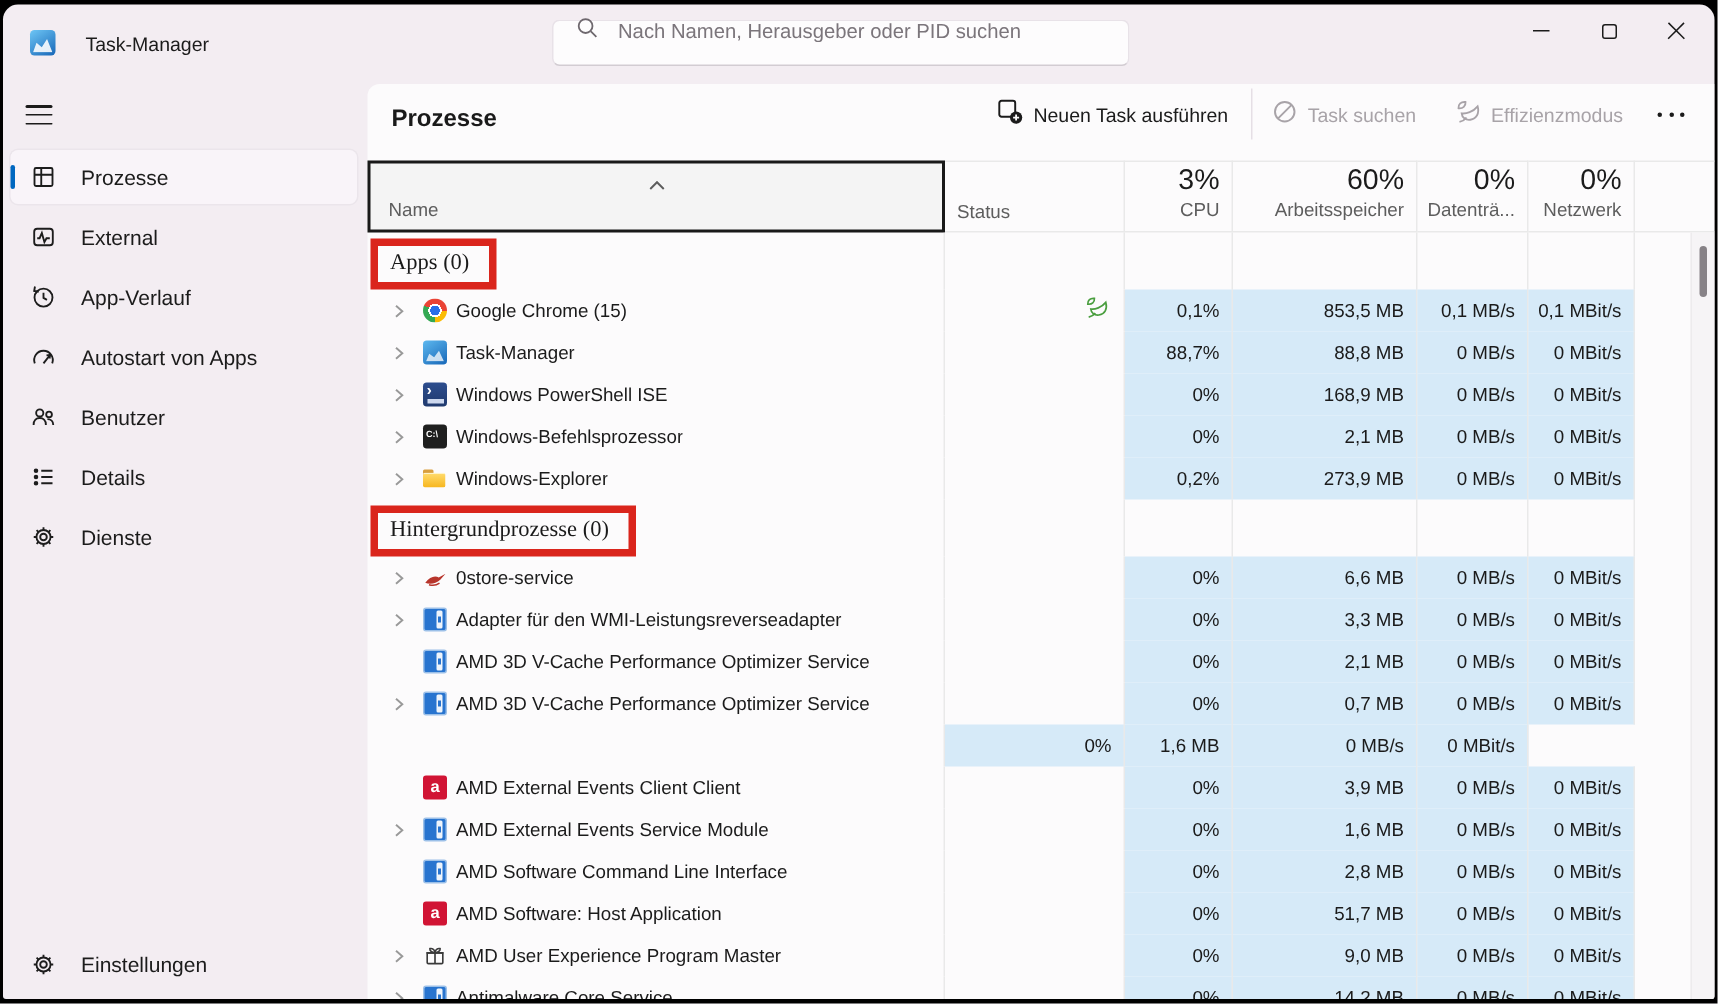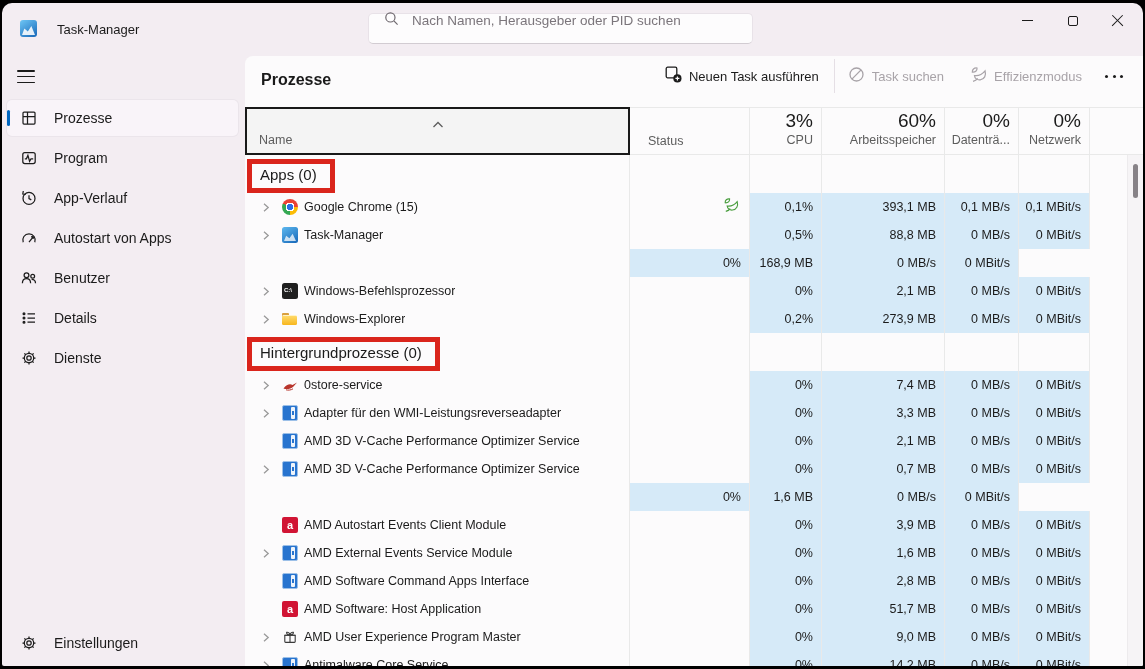--- a/index.html
+++ b/index.html
@@ -42,39 +42,39 @@
 .tb-btn.eff{margin-left:26px;}
 .tb-dots{margin-left:20px;display:flex;gap:4.5px;padding:0 3px;}
 .tb-dots i{width:3px;height:3px;border-radius:50%;background:#1b1b1b;}
 
 .thead{position:absolute;left:0;top:51px;right:0;height:48px;display:grid;grid-template-columns:385px 120px 72px 123px 74px 71px 1fr;}
 .th{position:relative;border-right:1px solid #e9e9e9;border-top:1px solid #e9e9e9;border-bottom:1px solid #e9e9e9;}
 .th.gutter{border-right:none;}
 .th-name{border:2px solid #191919;background:#f4f4f4;}
 .sort-chevron{position:absolute;left:50%;top:5px;transform:translateX(-50%);}
 .th .label{position:absolute;left:12px;bottom:6px;font-size:12.5px;color:#5d5d5d;}
-.th-status .label{left:18px;}
+.th-status .label{left:8px;}
 .th-val{display:flex;flex-direction:column;justify-content:flex-end;align-items:flex-end;padding:0 8px 5px 0;}
 .th-val .pct{font-size:19px;color:#1b1b1b;line-height:22px;}
 .th-val .lbl{font-size:12.5px;color:#5d5d5d;line-height:17px;}
 
 .rows{position:absolute;left:0;top:99px;right:0;bottom:0;overflow:hidden;}
 .prow{display:grid;grid-template-columns:385px 120px 72px 123px 74px 71px 1fr;height:28px;}
 .prow.grow{height:38px;}
 .cell{border-right:1px solid #e9e9e9;position:relative;display:flex;align-items:center;min-width:0;}
 .cell.gutter{border-right:none;}
 .name-cell{padding-left:17px;}
 .chev{width:8px;margin-right:12px;flex:none;display:flex;}
 .chev-sp{width:8px;margin-right:12px;flex:none;}
 .pic{width:16px;height:16px;margin-right:6px;flex:none;position:relative;}
 .name-text{font-size:12.5px;color:#1b1b1b;white-space:nowrap;overflow:hidden;}
 .val-cell{justify-content:flex-end;padding-right:8px;font-size:12.5px;color:#1b1b1b;}
 .val-cell.blue{background:#d6eaf8;}
 .status-cell{justify-content:flex-end;padding-right:10px;}
-.group-name{padding-left:15px;}
+.group-name{padding-left:15px;font-family:Liberation Serif, serif;}
 .group-label{font-size:15px;color:#1a1a1a;white-space:nowrap;}
 .red-box{border:5px solid #da251c;padding:2px 13px 4px 8px;margin-left:-13px;margin-top:4px;display:inline-block;}
 
 .scroll-track{position:absolute;right:0;top:99px;bottom:0;width:16px;background:#f6f4f6;border-left:1px solid #edebed;}
 .scroll-thumb{position:absolute;right:5px;top:9px;width:5px;height:34px;border-radius:3px;background:#878287;}
 
 .ic-chrome{border-radius:50%;background:radial-gradient(circle,#2a6fe8 0 28%,#fff 28% 40%,rgba(0,0,0,0) 40%),conic-gradient(from -65deg,#ea4335 0 155deg,#fbbc05 155deg 245deg,#34a853 245deg 360deg);}
 .ic-tm{background:linear-gradient(145deg,#5db8ef,#1767b8);border-radius:2.5px;}
 .ic-tm::after{content:"";position:absolute;left:2px;right:2px;bottom:2px;top:6px;background:rgba(255,255,255,.75);clip-path:polygon(0 100%,18% 35%,45% 65%,72% 10%,100% 100%);}
 .ic-ps{background:linear-gradient(#2d4d8e,#203a6e);border-radius:2.5px;}
@@ -132,21 +132,21 @@
           </span>
           <span>Prozesse</span>
         </div>
         <div class="nav-item">
           <span class="nav-ic">
             <svg width="18" height="18" viewBox="0 0 18 18" fill="none" stroke="#1d1d1d" stroke-width="1.25">
               <rect x="2.8" y="3.5" width="12.4" height="11" rx="2"></rect>
               <polyline points="4.8,9.8 6.4,9.8 7.9,6.4 9.6,12.4 11,9.8 13.2,9.8"></polyline>
             </svg>
           </span>
-          <span>Program</span>
+          <span>External</span>
         </div>
         <div class="nav-item">
           <span class="nav-ic">
             <svg width="18" height="18" viewBox="0 0 18 18" fill="none" stroke="#1d1d1d" stroke-width="1.25">
               <circle cx="9" cy="9.4" r="6"></circle>
               <path d="M3.3 2.0 L2.8 5.0 L5.8 5.5"></path>
               <path d="M9 6.2 V9.6 L11.3 10.9"></path>
             </svg>
           </span>
           <span>App-Verlauf</span>
@@ -289,43 +289,52 @@
             <span class="name-text">Google Chrome (15)</span>
           </div>
           <div class="cell status-cell">
             <span><svg width="16" height="16" viewBox="0 0 16 16" fill="none" stroke="#4a9e3f" stroke-width="1.15">
                 <path d="M2.2 5.8 C2.0 3.2 3.8 1.6 6.6 1.9 C6.8 4.5 5.0 6.1 2.2 5.8 Z"></path>
                 <path d="M14.2 4.6 C15.4 9.0 13.6 12.4 9.6 13.0 C6.6 13.4 4.4 11.6 4.2 9.0 C7.0 9.4 11.4 8.0 14.2 4.6 Z"></path>
                 <path d="M2.8 14.4 C4.8 13.9 6.2 13 7.2 11.6"></path>
               </svg></span>
           </div>
           <div class="cell val-cell blue">0,1%</div>
-          <div class="cell val-cell blue">393,1 MB</div>
+          <div class="cell val-cell blue">853,5 MB</div>
           <div class="cell val-cell blue">0,1 MB/s</div>
           <div class="cell val-cell blue">0,1 MBit/s</div>
           <div class="cell gutter"></div>
         </div>
         <div class="prow">
           <div class="cell name-cell">
             <span class="chev">
               <svg width="8" height="11" viewBox="0 0 8 11" fill="none" stroke="#999" stroke-width="1.3">
                 <path d="M2 1.8 L6.2 5.5 L2 9.2"></path>
               </svg>
             </span>
             <span class="pic ic-tm"></span>
             <span class="name-text">Task-Manager</span>
           </div>
           <div class="cell status-cell"></div>
-          <div class="cell val-cell blue">0,5%</div>
+          <div class="cell val-cell blue">88,7%</div>
           <div class="cell val-cell blue">88,8 MB</div>
           <div class="cell val-cell blue">0 MB/s</div>
           <div class="cell val-cell blue">0 MBit/s</div>
           <div class="cell gutter"></div>
         </div>
         <div class="prow">
+          <div class="cell name-cell">
+            <span class="chev">
+              <svg width="8" height="11" viewBox="0 0 8 11" fill="none" stroke="#999" stroke-width="1.3">
+                <path d="M2 1.8 L6.2 5.5 L2 9.2"></path>
+              </svg>
+            </span>
+            <span class="pic ic-ps"></span>
+            <span class="name-text">Windows PowerShell ISE</span>
+          </div>
           <div class="cell status-cell"></div>
           <div class="cell val-cell blue">0%</div>
           <div class="cell val-cell blue">168,9 MB</div>
           <div class="cell val-cell blue">0 MB/s</div>
           <div class="cell val-cell blue">0 MBit/s</div>
           <div class="cell gutter"></div>
         </div>
         <div class="prow">
           <div class="cell name-cell">
             <span class="chev">
@@ -379,21 +388,21 @@
               </svg>
             </span>
             <span class="pic"><svg width="16" height="16" viewBox="0 0 16 16">
                 <path d="M1.5 11.5 C4.5 7.5 8 6.5 10.5 8 L15 5.5 L11.5 9.5 C8.5 12.5 4 12.5 1.5 11.5 Z" fill="#b8352c"></path>
                 <path d="M4 12.8 C6 13.4 9 13.2 11 11.8" stroke="#b8352c" stroke-width="1" fill="none"></path>
               </svg></span>
             <span class="name-text">0store-service</span>
           </div>
           <div class="cell status-cell"></div>
           <div class="cell val-cell blue">0%</div>
-          <div class="cell val-cell blue">7,4 MB</div>
+          <div class="cell val-cell blue">6,6 MB</div>
           <div class="cell val-cell blue">0 MB/s</div>
           <div class="cell val-cell blue">0 MBit/s</div>
           <div class="cell gutter"></div>
         </div>
         <div class="prow">
           <div class="cell name-cell">
             <span class="chev">
               <svg width="8" height="11" viewBox="0 0 8 11" fill="none" stroke="#999" stroke-width="1.3">
                 <path d="M2 1.8 L6.2 5.5 L2 9.2"></path>
               </svg>
@@ -443,21 +452,21 @@
           <div class="cell val-cell blue">0%</div>
           <div class="cell val-cell blue">1,6 MB</div>
           <div class="cell val-cell blue">0 MB/s</div>
           <div class="cell val-cell blue">0 MBit/s</div>
           <div class="cell gutter"></div>
         </div>
         <div class="prow">
           <div class="cell name-cell">
             <span class="chev-sp"></span>
             <span class="pic ic-amd"></span>
-            <span class="name-text">AMD Autostart Events Client Module</span>
+            <span class="name-text">AMD External Events Client Client</span>
           </div>
           <div class="cell status-cell"></div>
           <div class="cell val-cell blue">0%</div>
           <div class="cell val-cell blue">3,9 MB</div>
           <div class="cell val-cell blue">0 MB/s</div>
           <div class="cell val-cell blue">0 MBit/s</div>
           <div class="cell gutter"></div>
         </div>
         <div class="prow">
           <div class="cell name-cell">
@@ -473,21 +482,21 @@
           <div class="cell val-cell blue">0%</div>
           <div class="cell val-cell blue">1,6 MB</div>
           <div class="cell val-cell blue">0 MB/s</div>
           <div class="cell val-cell blue">0 MBit/s</div>
           <div class="cell gutter"></div>
         </div>
         <div class="prow">
           <div class="cell name-cell">
             <span class="chev-sp"></span>
             <span class="pic ic-service"></span>
-            <span class="name-text">AMD Software Command Apps Interface</span>
+            <span class="name-text">AMD Software Command Line Interface</span>
           </div>
           <div class="cell status-cell"></div>
           <div class="cell val-cell blue">0%</div>
           <div class="cell val-cell blue">2,8 MB</div>
           <div class="cell val-cell blue">0 MB/s</div>
           <div class="cell val-cell blue">0 MBit/s</div>
           <div class="cell gutter"></div>
         </div>
         <div class="prow">
           <div class="cell name-cell">

